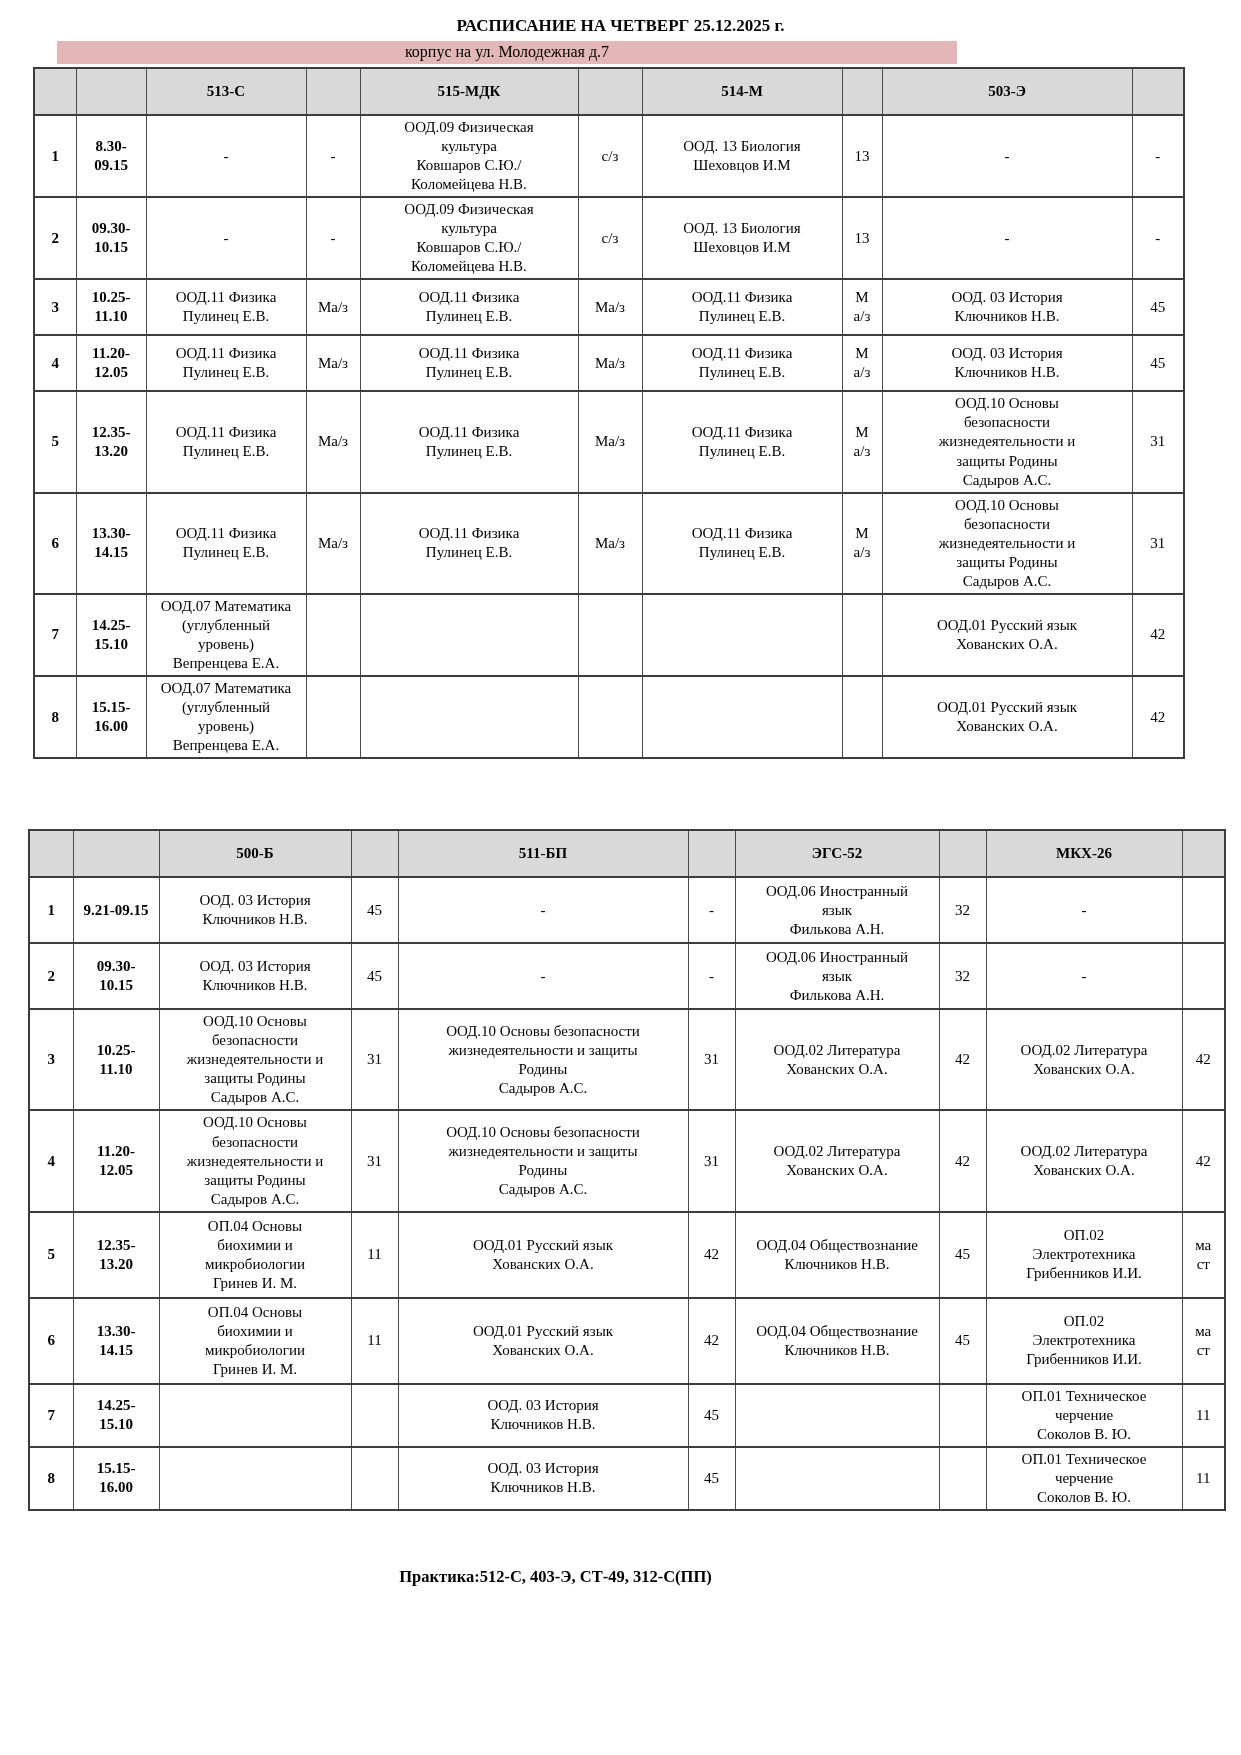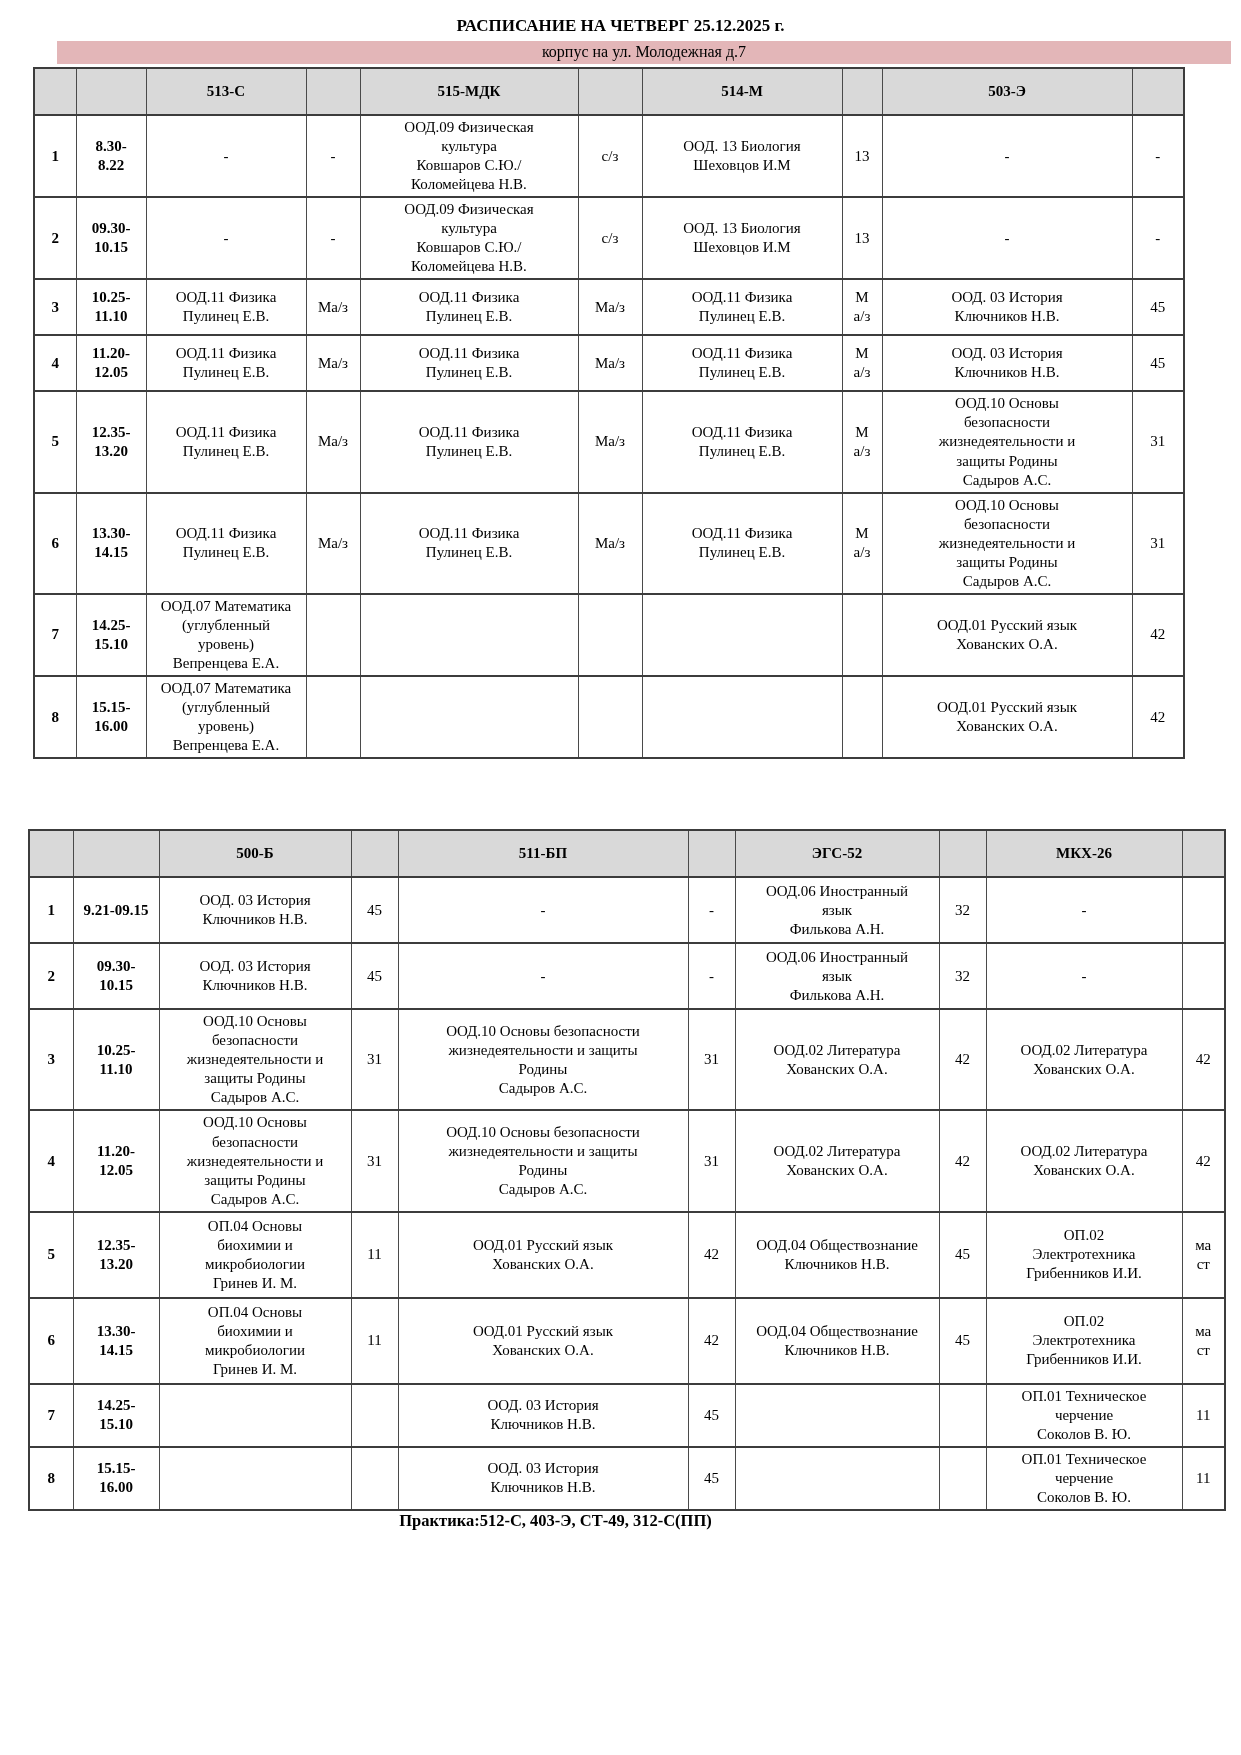--- a/index.html
+++ b/index.html
@@ -16,21 +16,21 @@
     overflow: hidden;
     position: relative;
   }
   .title {
     padding-top: 16px;
     text-align: center;
     font-weight: 700;
     font-size: 17px;
   }
   .banner {
-    width: 1174px;
+    width: 900px;
     margin: 5px 0 3px 57px;
     background: var(--banner-bg, #e3b6b8);
     text-align: center;
     font-size: 16px;
     padding: 2px 0 3px 0;
   }
   table.sched {
     border-collapse: collapse;
     table-layout: fixed;
     border: 2px solid #3c3c3c;
@@ -56,20 +56,21 @@
     text-align: center;
     vertical-align: middle;
     white-space: pre-line;
     line-height: 1.27;
     padding: 2px 3px;
   }
   td.cell-num, td.cell-time { font-weight: 700; }
   td.cell-time { font-size: 14.5px; }
   td.room-top { vertical-align: top; padding-top: 3px; }
   .footer {
+    margin-top: 56px;
     margin-right: 130px;
     text-align: center;
     font-weight: 700;
     font-size: 16.5px;
   }
 </style>
 </head>
 <body>
 
 <div class="page">
@@ -101,21 +102,21 @@
             <th>514-М</th>
             <th></th>
             <th>503-Э</th>
             <th></th>
           </tr>
         </thead>
         <tbody>
           <tr style="height: 80px;">
             <td class="cell-num">1</td>
             <td class="cell-time">8.30-
-8.22</td>
+09.15</td>
             <td class="cell-subject">-</td>
             <td class="cell-room">-</td>
             <td class="cell-subject">ООД.09 Физическая
 культура
 Ковшаров С.Ю./
 Коломейцева Н.В.</td>
             <td class="cell-room">с/з</td>
             <td class="cell-subject">ООД. 13  Биология
 Шеховцов И.М</td>
             <td class="cell-room">13</td>

